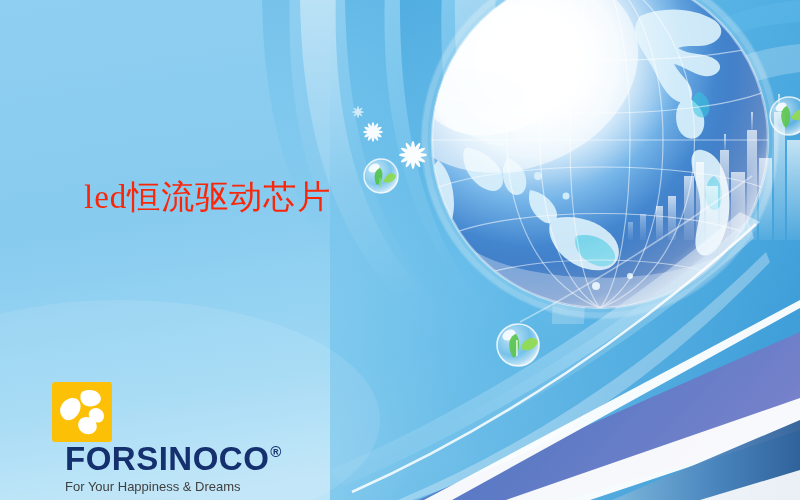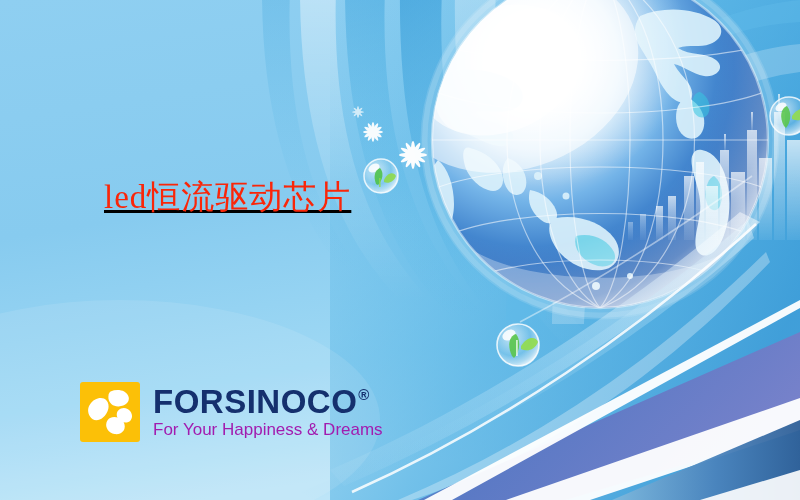--- a/index.html
+++ b/index.html
@@ -19,46 +19,45 @@
     position: absolute;
     left: 0; top: 0;
     width: 800px;
     height: 500px;
     display: block;
   }
 
   
   #headline {
     position: absolute;
-    left: 104px;
+    left: 84px;
     top: 166px;
     width: 420px;
     z-index: 30;
     pointer-events: none;
-    text-decoration: underline;
   }
   .headline-line {
     color: #fa2609;
     font-size: 33px;
     line-height: 62px;
     white-space: nowrap;
     font-family: "Liberation Serif", "DejaVu Serif", serif;
     letter-spacing: 1px;
   }
   .headline-line.line1 { padding-left: 0px; }
   .headline-line.line2 { padding-left: 12px; }
 
   
   #logo {
     position: absolute;
-    left: 80px;
+    left: 52px;
     top: 382px;
     z-index: 30;
     display: flex;
-    align-items: center;
+    flex-direction: column;
   }
   #logo-mark {
     width: 60px;
     height: 60px;
     background: #fcc007;
     border-radius: 3px;
     flex: 0 0 auto;
     position: relative;
   }
   #logo-mark svg { display: block; }
@@ -80,22 +79,22 @@
     font-family: "Liberation Sans", sans-serif;
   }
   #logo-reg {
     font-size: 15px;
     line-height: 15px;
     margin-left: 1px;
     margin-top: 2px;
     font-weight: bold;
   }
   #logo-tagline {
-    color: #a21caf;
-    font-size: 17px;
+    color: #404040;
+    font-size: 13px;
     line-height: 20px;
     margin-top: 1px;
     white-space: nowrap;
     font-family: "Liberation Sans", sans-serif;
   }
 </style>
 </head>
 <body>
 
 <div id="stage">

